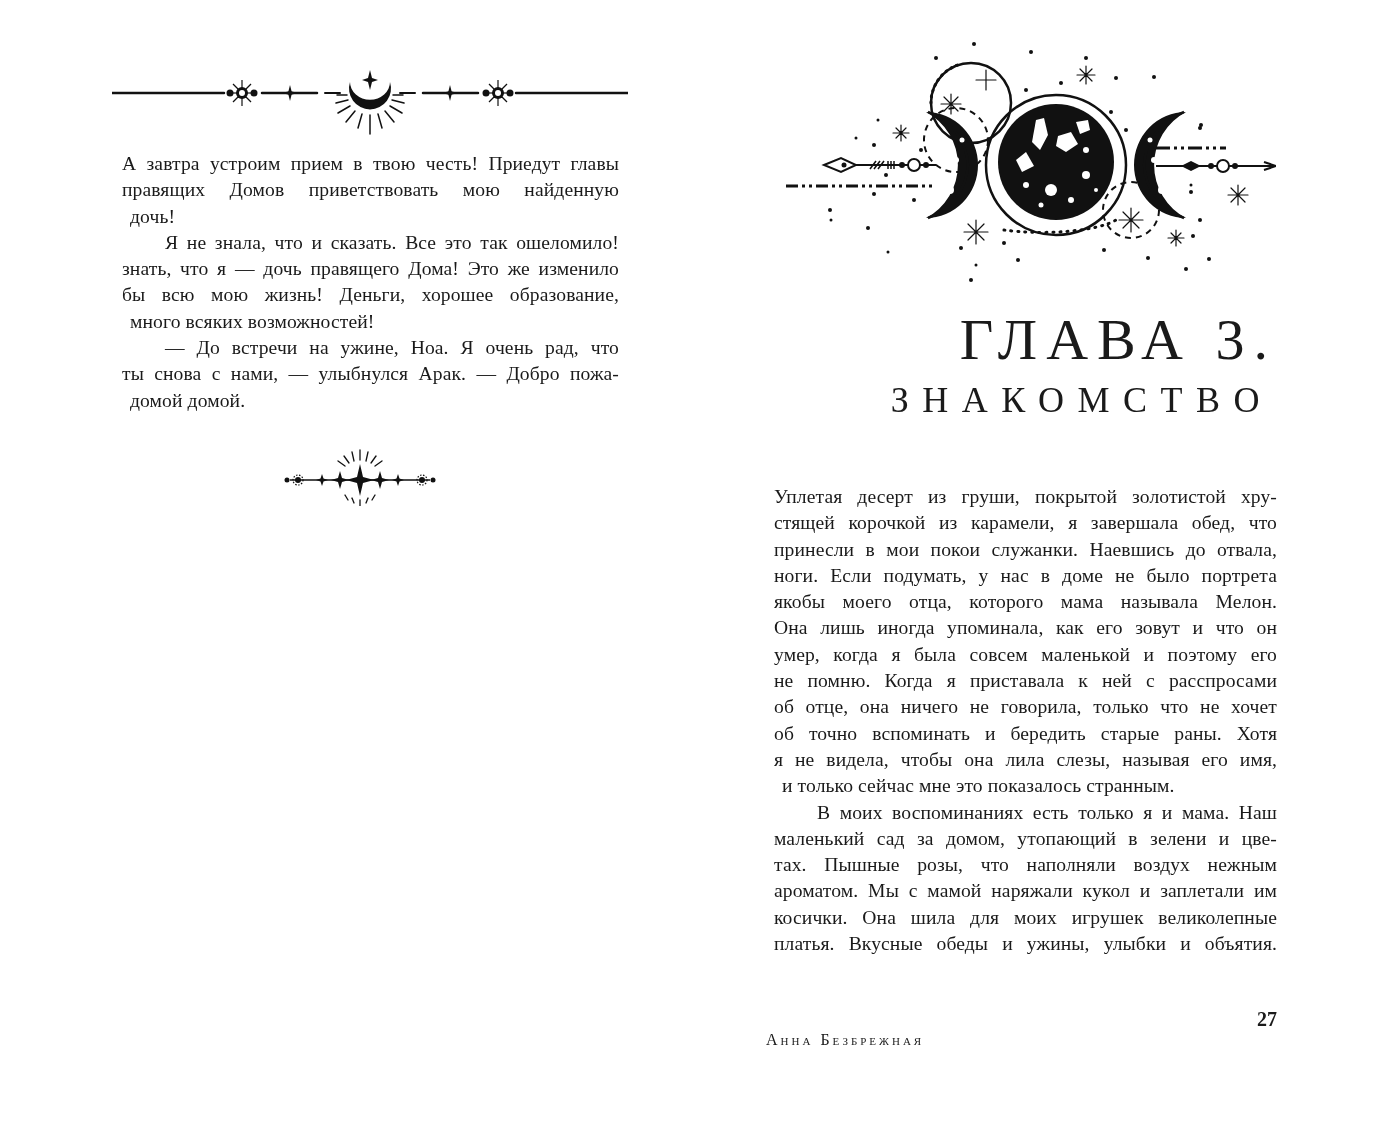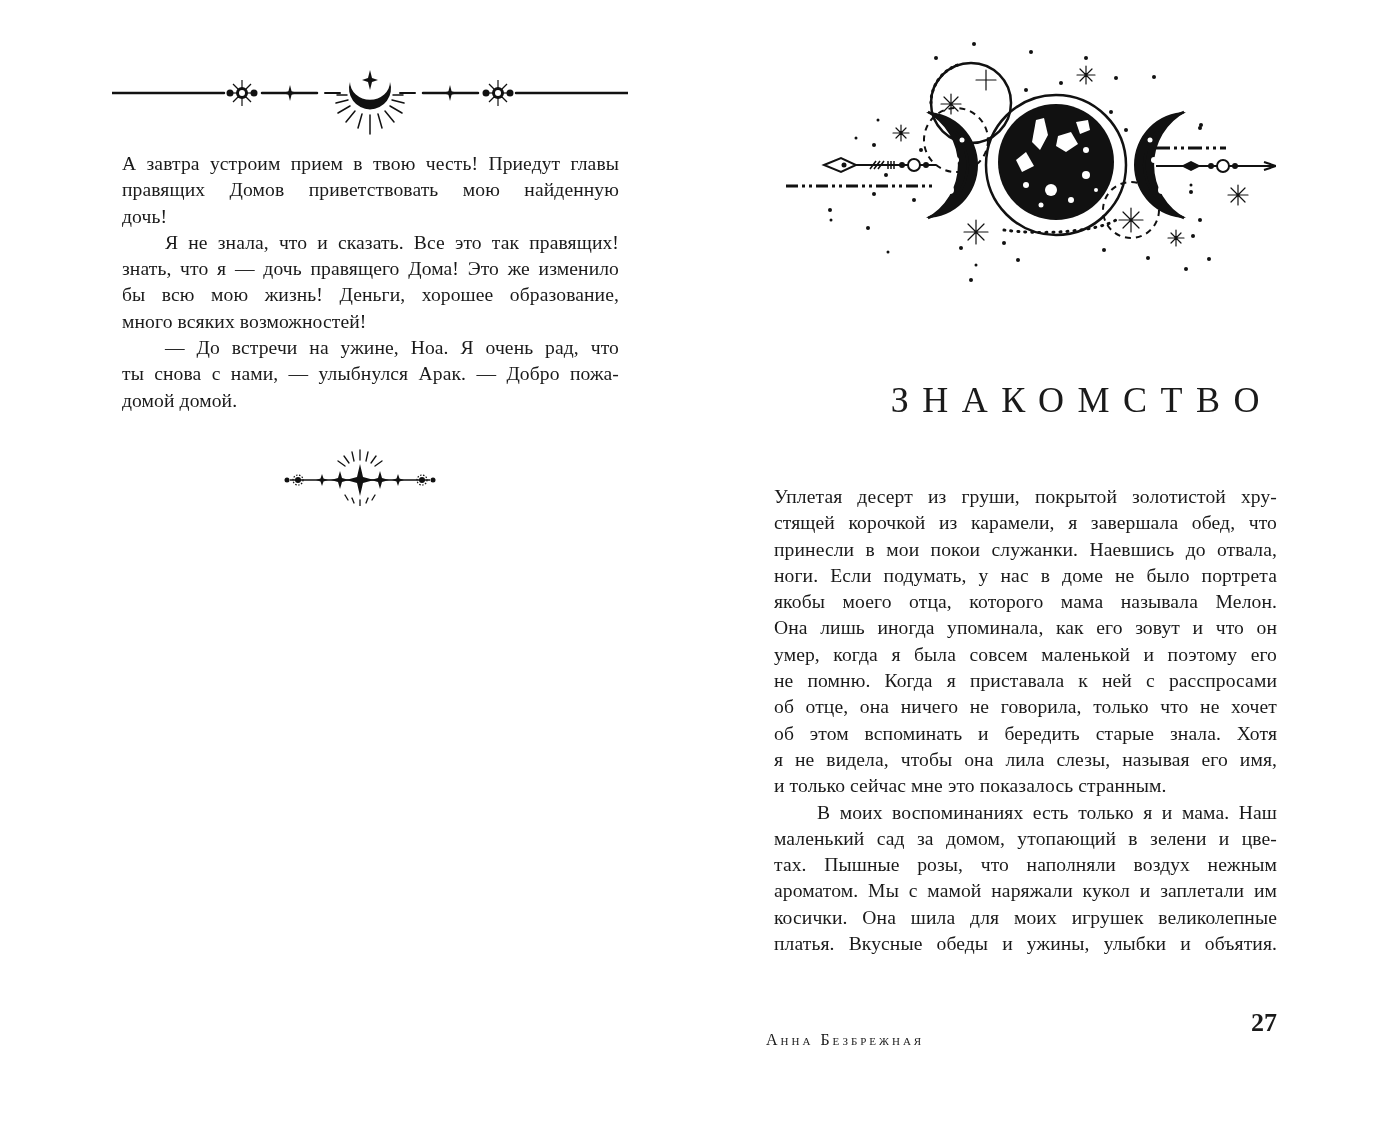--- a/index.html
+++ b/index.html
@@ -45,20 +45,21 @@
     }
     .body-text p.noindent { text-indent: 0; }
     .body-text .line {
       display: block;
       text-align: justify;
       text-align-last: justify;
       white-space: nowrap;
     }
     .body-text .line.last {
       text-align-last: left;
+      margin-left: 8px;
     }
     .body-text .line.indent { padding-left: 43px; }
 
     .left-text { left: 122px; top: 151px; width: 497px; }
     .right-text { left: 78px; top: 484px; width: 503px; }
 
     .moon-art {
       position: absolute;
       left: 90px; top: 40px;
       width: 490px; height: 250px;
@@ -89,21 +90,21 @@
       position: absolute;
       left: 70px; top: 1016px;
       font-size: 16px;
       letter-spacing: 3px;
       font-variant: small-caps;
       margin-top: 15px;
     }
     .page-number {
       position: absolute;
       right: 116px; top: 1008px;
-      font-size: 26px;
+      font-size: 20px;
       font-weight: bold;
     }
   </style>
 </head>
 <body>
 
 <div class="spread">
 
   <div class="page page-left">
 
@@ -157,21 +158,21 @@
       </g>
     </svg>
 
     <div class="body-text left-text">
       <p class="noindent">
         <span class="line">А завтра устроим прием в твою честь! Приедут главы</span>
         <span class="line">правящих Домов приветствовать мою найденную</span>
         <span class="line last">дочь!</span>
       </p>
       <p class="noindent">
-        <span class="line indent">Я не знала, что и сказать. Все это так правящих!</span>
+        <span class="line indent">Я не знала, что и сказать. Все это так ошеломило!</span>
         <span class="line">знать, что я — дочь правящего Дома! Это же изменило</span>
         <span class="line">бы всю мою жизнь! Деньги, хорошее образование,</span>
         <span class="line last">много всяких возможностей!</span>
       </p>
       <p class="noindent">
         <span class="line indent">—  До встречи на ужине, Ноа. Я очень рад, что</span>
         <span class="line">ты снова с нами, — улыбнулся Арак. — Добро пожа-</span>
         <span class="line last">домой домой.</span>
       </p>
     </div>
@@ -314,34 +315,35 @@
           <circle cx="423" cy="219" r="2"></circle>
           <circle cx="414" cy="180" r="2"></circle>
           <circle cx="405" cy="152" r="2"></circle>
           <circle cx="405" cy="145" r="1.5"></circle>
           <circle cx="414" cy="88" r="2"></circle>
           <circle cx="340" cy="90" r="2"></circle>
         </g>
       </g>
     </svg>
 
+    <h1 class="chapter-title">ГЛАВА 3.</h1>
     <h2 class="chapter-subtitle">ЗНАКОМСТВО</h2>
 
     <div class="body-text right-text">
       <p class="noindent">
         <span class="line">Уплетая десерт из груши, покрытой золотистой хру-</span>
         <span class="line">стящей корочкой из карамели, я завершала обед, что</span>
         <span class="line">принесли в мои покои служанки. Наевшись до отвала,</span>
         <span class="line">ноги. Если подумать, у нас в доме не было портрета</span>
         <span class="line">якобы моего отца, которого мама называла Мелон.</span>
         <span class="line">Она лишь иногда упоминала, как его зовут и что он</span>
         <span class="line">умер, когда я была совсем маленькой и поэтому его</span>
         <span class="line">не помню. Когда я приставала к ней с расспросами</span>
         <span class="line">об отце, она ничего не говорила, только что не хочет</span>
-        <span class="line">об этом вспоминать и бередить старые знала. Хотя</span>
+        <span class="line">об точно вспоминать и бередить старые раны. Хотя</span>
         <span class="line">я не видела, чтобы она лила слезы, называя его имя,</span>
         <span class="line last">и только сейчас мне это показалось странным.</span>
       </p>
       <p class="noindent">
         <span class="line indent">В моих воспоминаниях есть только я и мама. Наш</span>
         <span class="line">маленький сад за домом, утопающий в зелени и цве-</span>
         <span class="line">тах. Пышные розы, что наполняли воздух нежным</span>
         <span class="line">ароматом. Мы с мамой наряжали кукол и заплетали им</span>
         <span class="line">косички. Она шила для моих игрушек великолепные</span>
         <span class="line">платья. Вкусные обеды и ужины, улыбки и объятия.</span>

